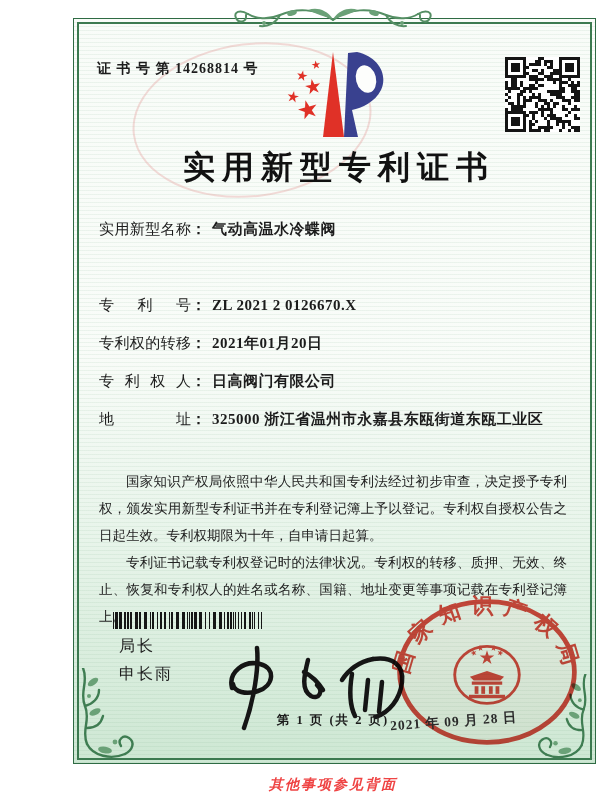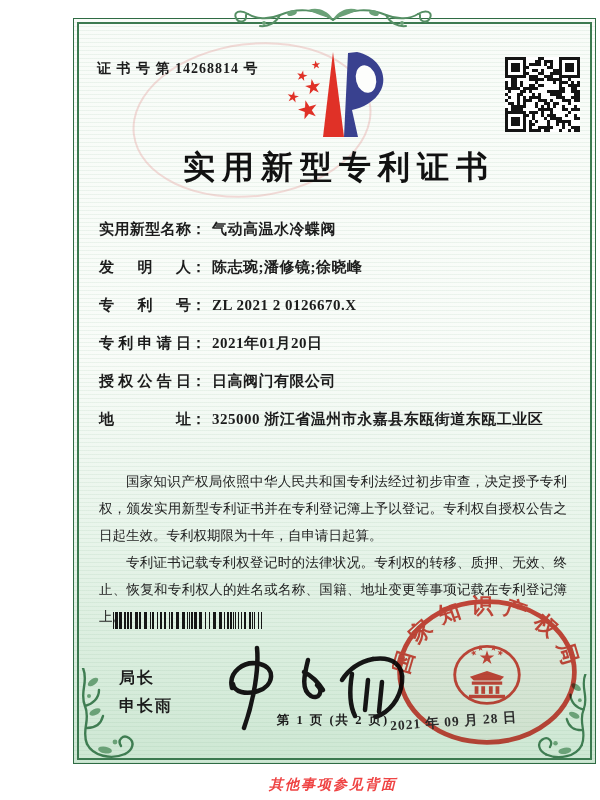--- a/index.html
+++ b/index.html
@@ -31,33 +31,33 @@
   .cert-no{position:absolute;left:64px;top:60px;font-size:14px;font-weight:bold;
            letter-spacing:1px;}
   .logo{position:absolute;left:248px;top:50px;width:104px;height:90px;}
   .qr{position:absolute;left:472px;top:57px;width:75px;height:75px;}
   .title{position:absolute;left:0;right:0;top:146px;text-align:center;
          font-size:32px;font-weight:bold;letter-spacing:7px;color:#111;padding-left:12px;}
 
   
   .frow{position:absolute;left:66px;font-size:15px;white-space:nowrap;}
   .flabel{display:inline-block;width:92px;text-align:justify;text-align-last:justify;
-          font-weight:bold;vertical-align:top;}
+          font-weight:normal;vertical-align:top;}
   .fcolon{font-weight:bold;}
   .fvalue{font-weight:bold;margin-left:6px;letter-spacing:0.5px;}
   .grant-right{position:absolute;left:300px;top:0;white-space:nowrap;}
 
   
   .body-text{position:absolute;left:66px;top:468px;width:468px;
              font-size:13.5px;line-height:27px;text-align:justify;color:#222;}
   .body-text p{margin:0;text-indent:2em;}
 
   
   .barcode{position:absolute;left:80px;top:612px;width:152px;height:17px;}
-  .officer{position:absolute;left:86px;top:664px;font-size:16px;font-weight:bold;
+  .officer{position:absolute;left:86px;top:632px;font-size:16px;font-weight:normal;
            line-height:28px;letter-spacing:2px;}
   .signature{position:absolute;left:183px;top:638px;width:195px;height:95px;}
   .seal{position:absolute;left:359px;top:595px;width:190px;height:154px;
         opacity:0.92;mix-blend-mode:multiply;}
   .seal-date{position:absolute;left:357px;top:712px;width:150px;font-size:13.5px;
              font-weight:bold;color:#2b2b2b;letter-spacing:1px;
              transform:rotate(-4deg);white-space:nowrap;}
   .page-no{position:absolute;left:0;right:0;top:712px;text-align:center;
            font-size:12.5px;font-weight:bold;letter-spacing:2px;}
   .back-note{position:absolute;left:0;right:0;top:776px;text-align:center;
@@ -476,31 +476,28 @@
         <rect x="69" y="72" width="3" height="3"></rect>
         <rect x="72" y="72" width="3" height="3"></rect>
       </g>
   </svg>
 
   <div class="title">实用新型专利证书</div>
 
   <div class="frow" style="top:220px">
     <span class="flabel">实用新型名称</span><span class="fcolon">：</span><span class="fvalue">气动高温水冷蝶阀</span>
   </div>
-  <div class="frow" style="top:258px">
-    <span class="flabel">发明人</span><span class="fcolon">：</span><span class="fvalue">陈志琬;潘修镜;徐晓峰</span>
-  </div>
   <div class="frow" style="top:296px">
     <span class="flabel">专利号</span><span class="fcolon">：</span><span class="fvalue">ZL 2021 2 0126670.X</span>
   </div>
   <div class="frow" style="top:334px">
-    <span class="flabel">专利申请日</span><span class="fcolon">：</span><span class="fvalue">2021年01月20日</span>
+    <span class="flabel">专利权的转移</span><span class="fcolon">：</span><span class="fvalue">2021年01月20日</span>
   </div>
   <div class="frow" style="top:372px">
-    <span class="flabel">授权公告日</span><span class="fcolon">：</span><span class="fvalue">日高阀门有限公司</span>
+    <span class="flabel">专利权人</span><span class="fcolon">：</span><span class="fvalue">日高阀门有限公司</span>
   </div>
   <div class="frow" style="top:410px">
     <span class="flabel">地址</span><span class="fcolon">：</span><span class="fvalue">325000 浙江省温州市永嘉县东瓯街道东瓯工业区</span>
   </div>
 
   <div class="body-text">
     <p>国家知识产权局依照中华人民共和国专利法经过初步审查，决定授予专利权，颁发实用新型专利证书并在专利登记簿上予以登记。专利权自授权公告之日起生效。专利权期限为十年，自申请日起算。</p>
     <p>专利证书记载专利权登记时的法律状况。专利权的转移、质押、无效、终止、恢复和专利权人的姓名或名称、国籍、地址变更等事项记载在专利登记簿上。</p>
   </div>
 

